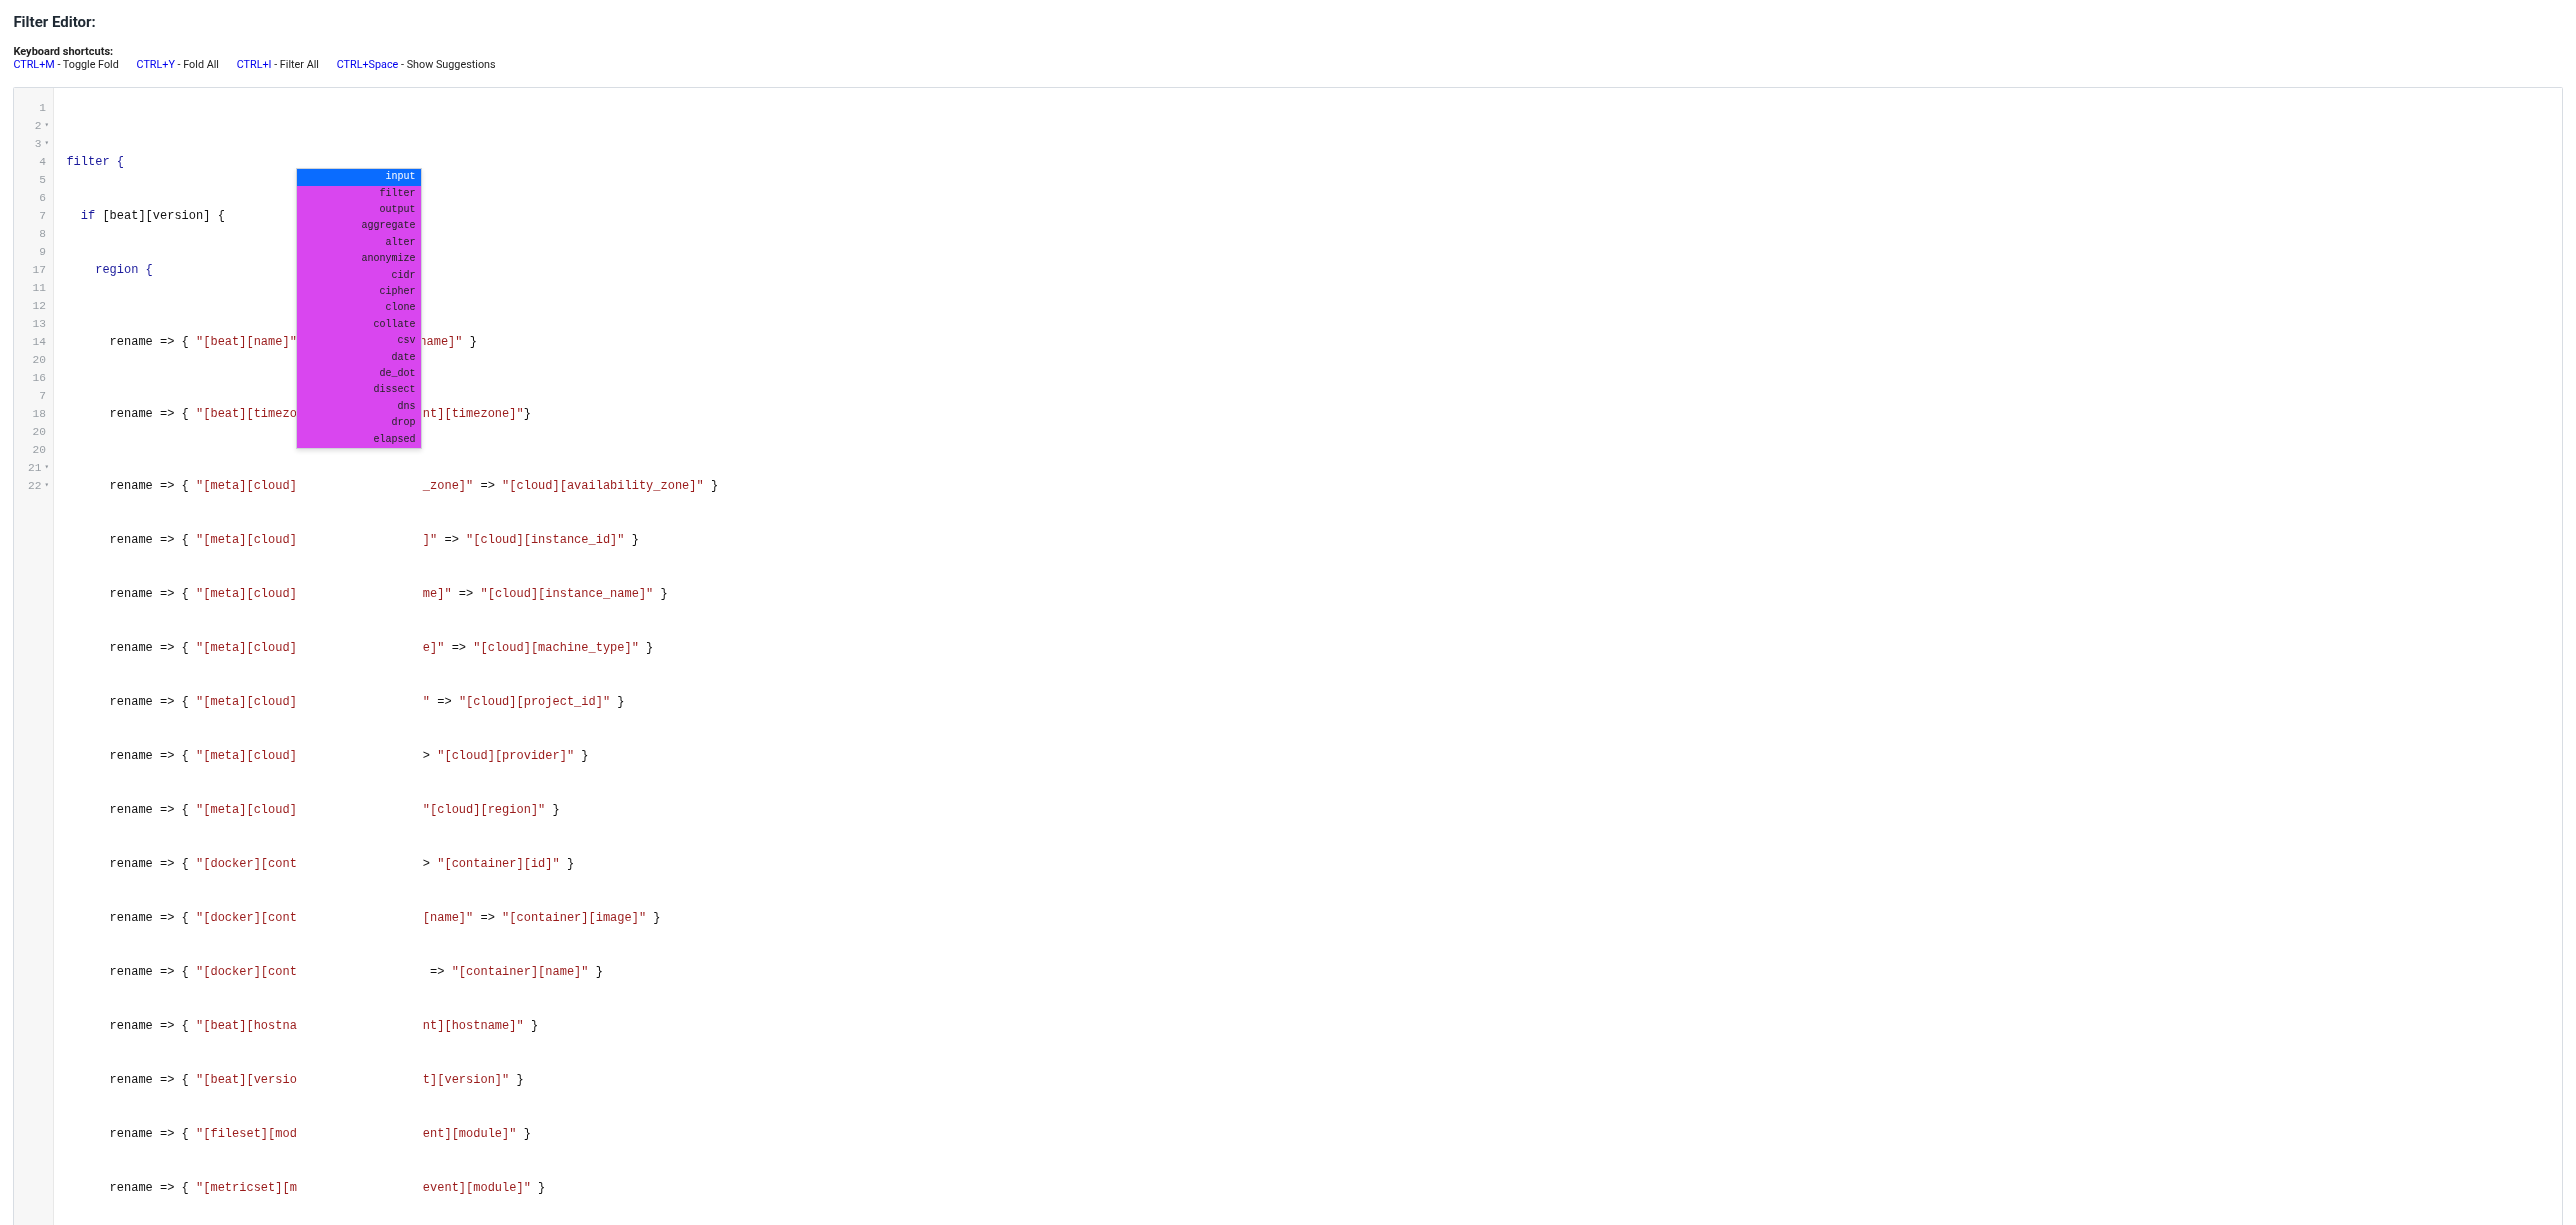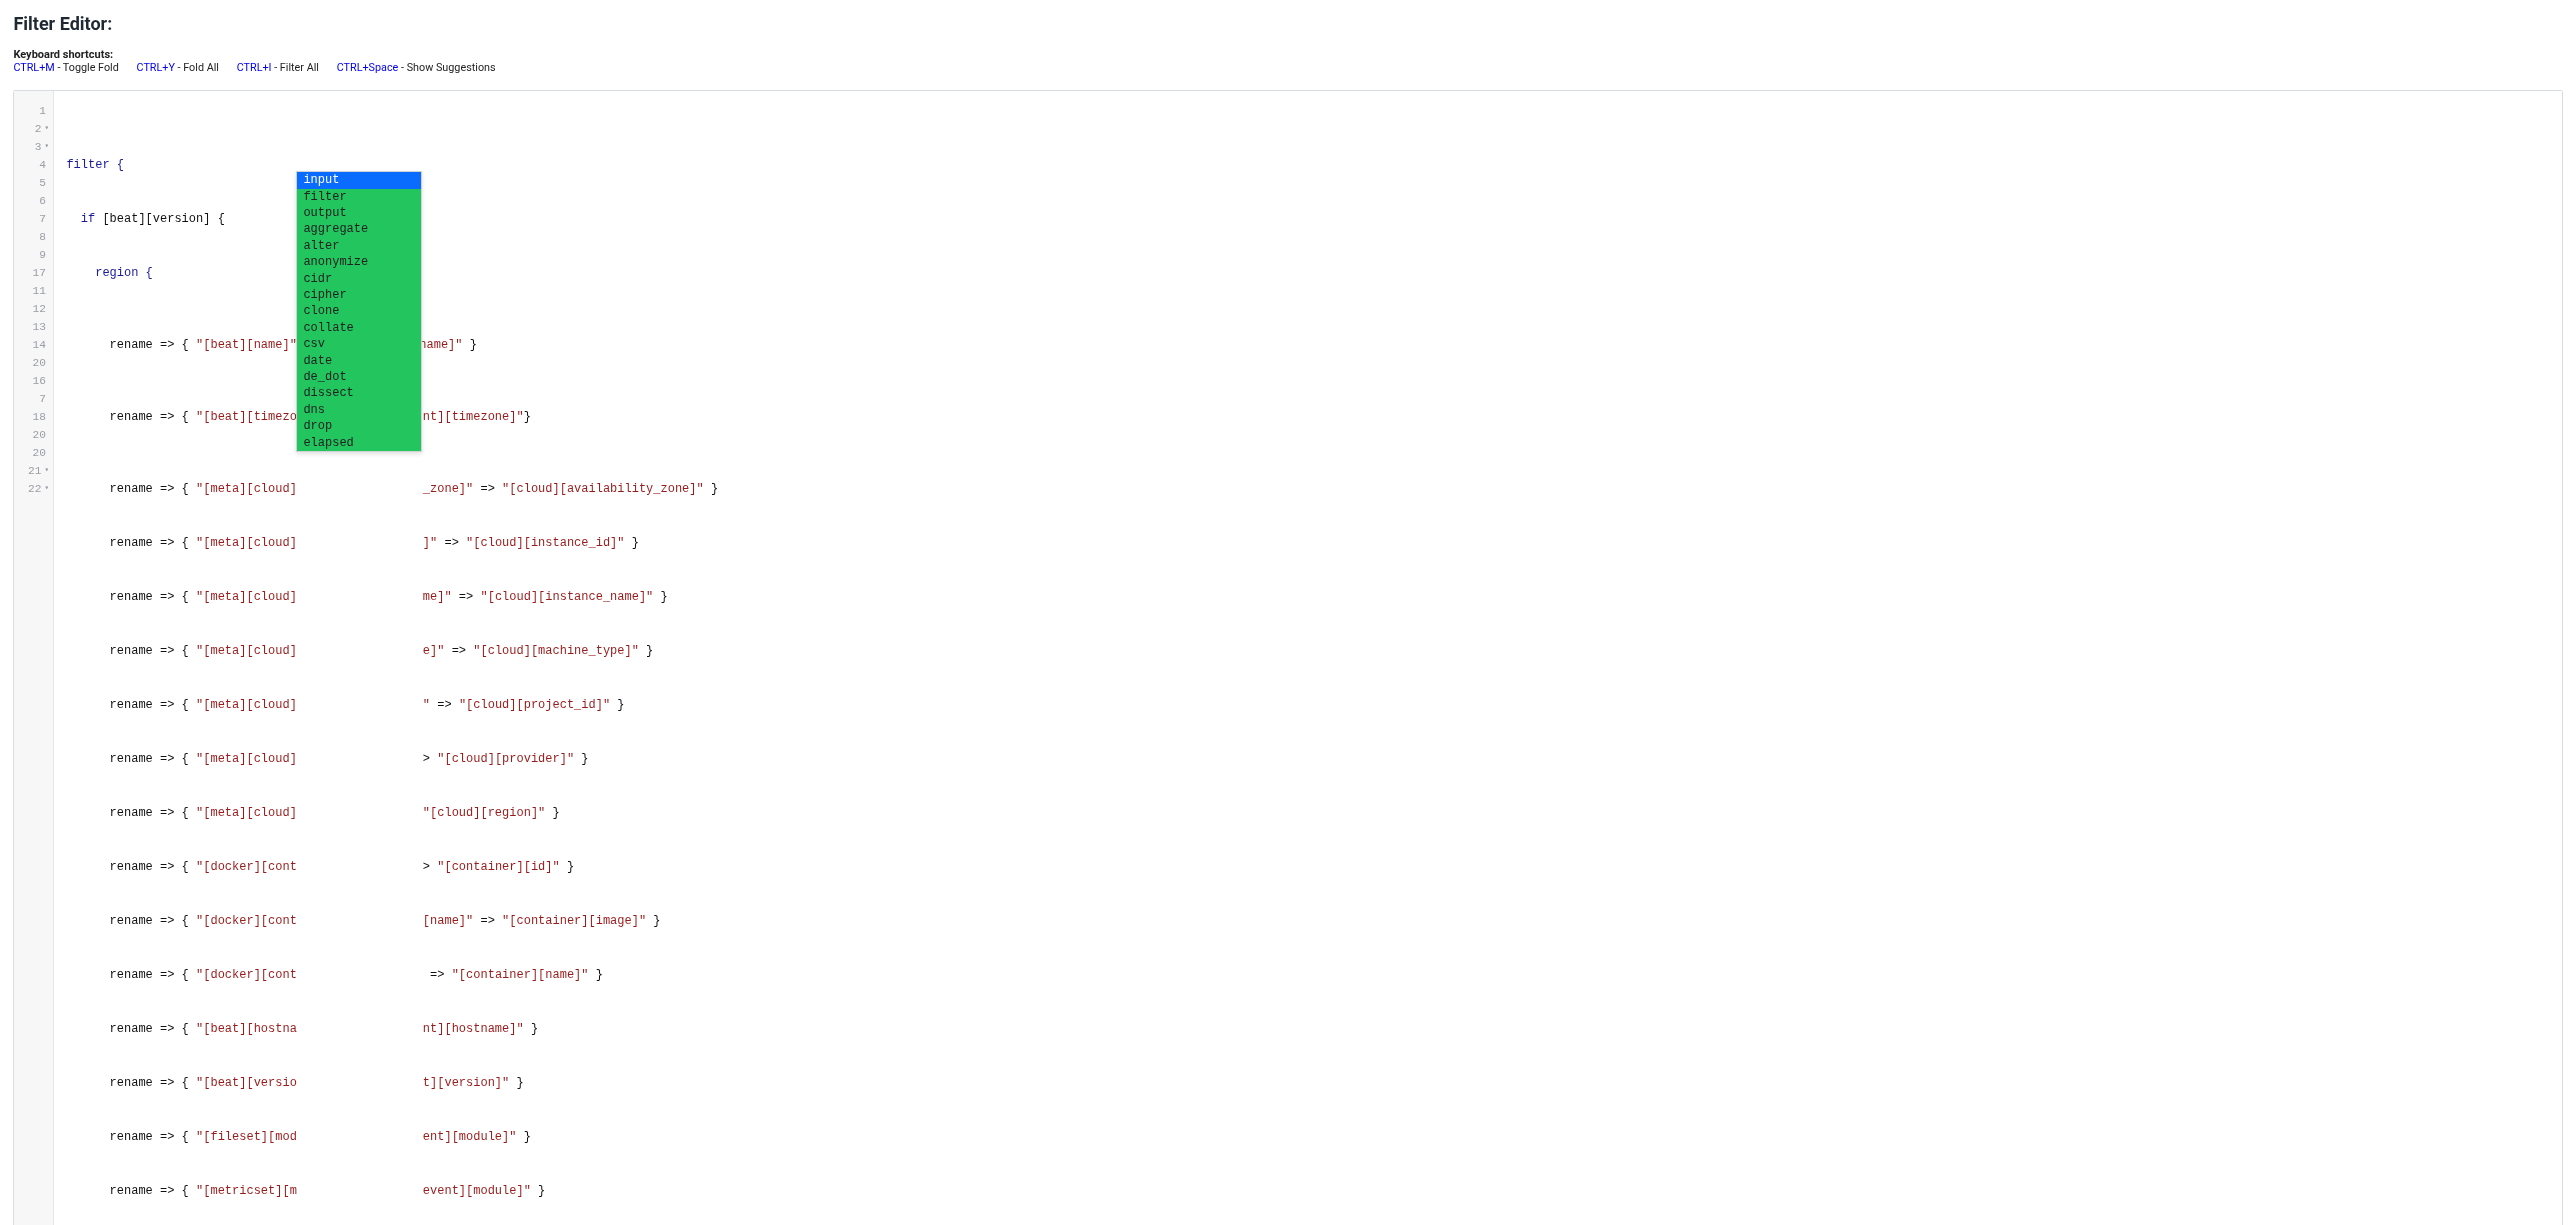--- a/index.html
+++ b/index.html
@@ -3,21 +3,21 @@
 <meta charset="utf-8">
 <style>
   * { box-sizing: border-box; margin: 0; padding: 0; }
   body {
     font-family: -apple-system, BlinkMacSystemFont, "Segoe UI", Roboto, Helvetica, Arial, sans-serif;
     background: #fff;
     color: #222;
     padding: 13.4px 13.4px 0 13.4px;
   }
   h2.title {
-    font-size: 18px;
+    font-size: 15px;
     font-weight: 700;
     color: #1f2933;
     margin: 0 0 13.4px 0;
   }
   .shortcuts-label {
     font-size: 11px;
     font-weight: 700;
     margin-bottom: 0;
   }
   .shortcuts-row {
@@ -84,30 +84,31 @@
     height: 18px;
   }
   .kw { color: #1a1a9c; } 
   .op { color: #111; }
   .str { color: #9a1b1b; } 
   .plain { color: #111; }
 
   
   .autocomplete {
     position: absolute;
-    background: #22c55e;
+    background: #d946ef;
     border: 0.7px solid #cfd3d8;
     box-shadow: 0 1.5px 4.5px rgba(0,0,0,0.12);
     font-family: "SFMono-Regular", Consolas, "Liberation Mono", Menlo, monospace;
-    font-size: 12px;
+    font-size: 10px;
     line-height: 16.4px;
     z-index: 50;
     min-width: 126px;
     max-height: 287px;
     overflow: hidden;
+    text-align: right;
   }
   .autocomplete .opt {
     padding: 0 6px;
     cursor: pointer;
     color: #222;
   }
   .autocomplete .opt.selected {
     background: #0a6cff;
     color: #fff;
   }

